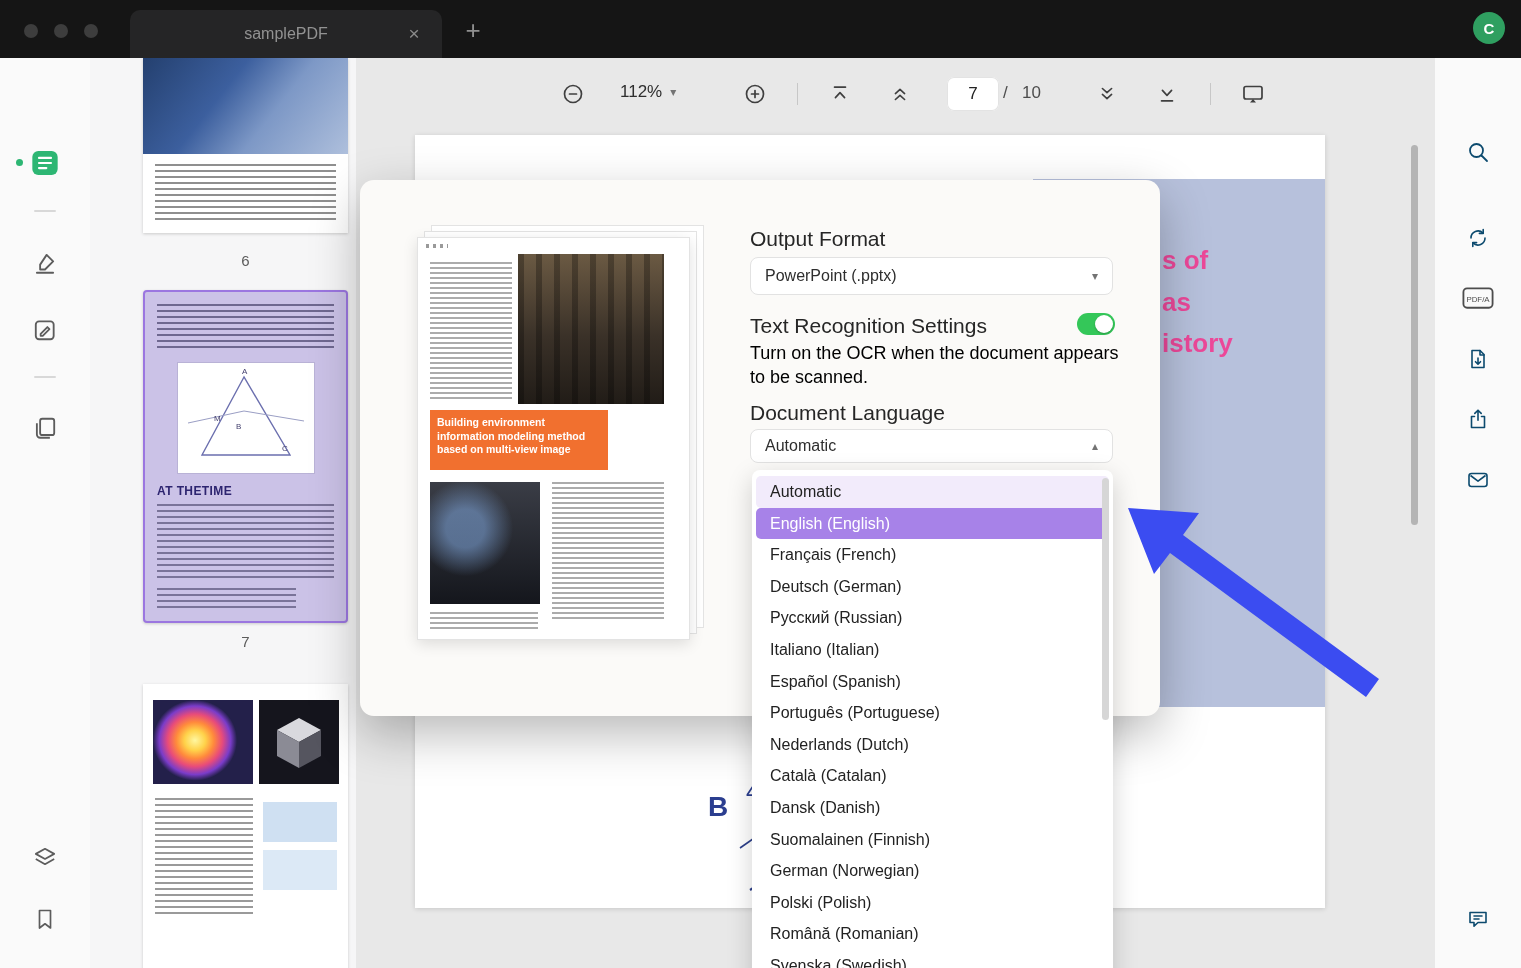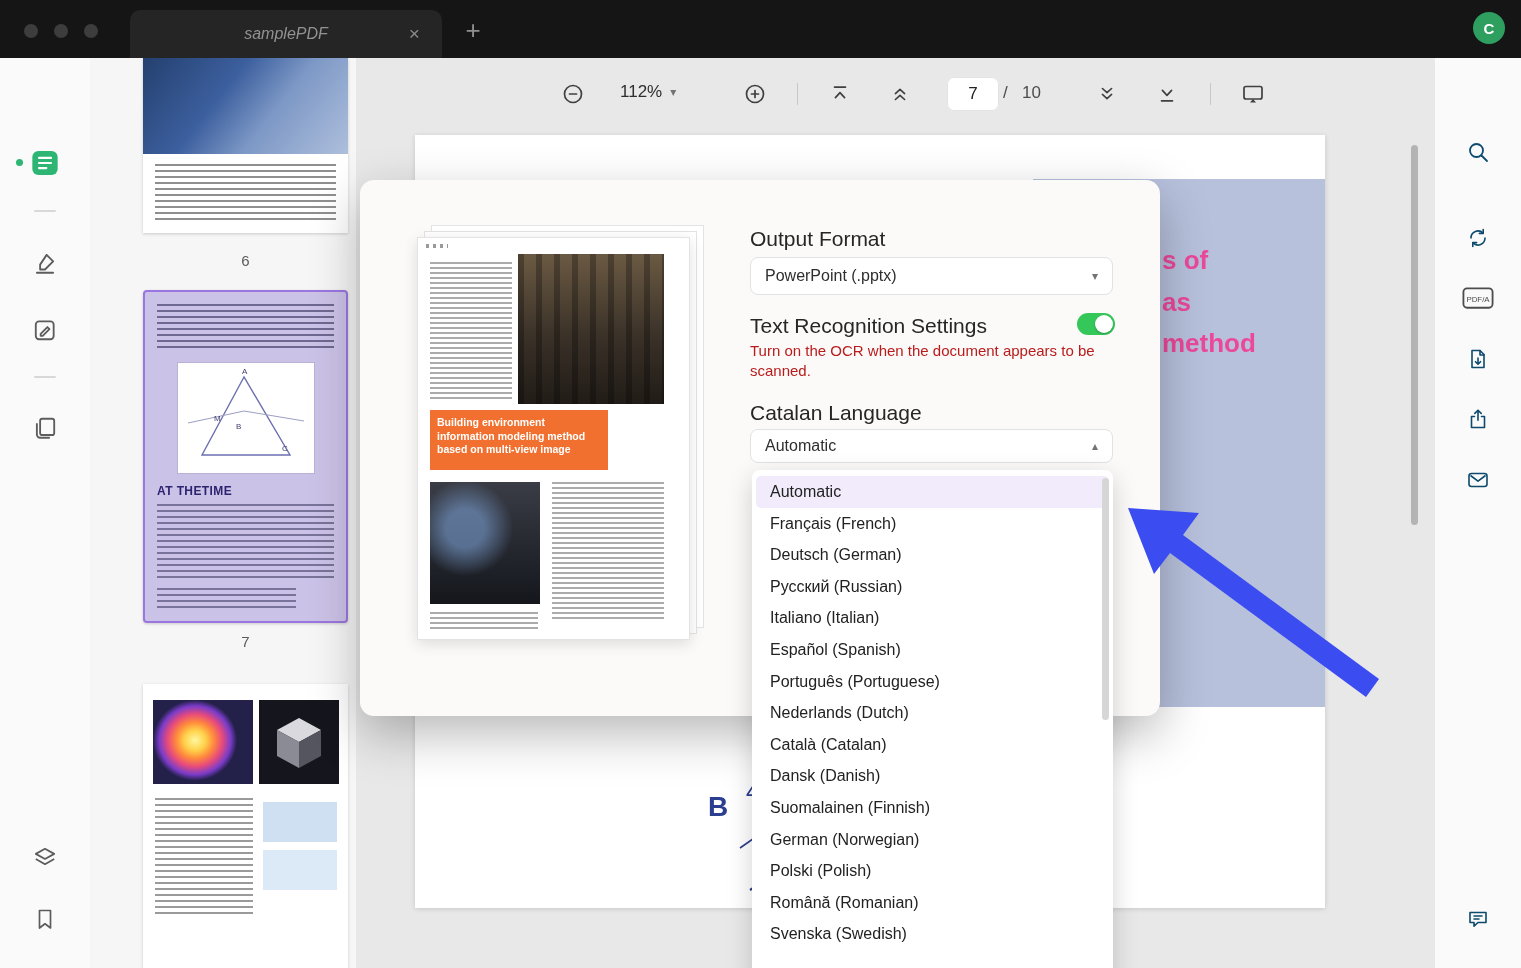--- a/index.html
+++ b/index.html
@@ -6,21 +6,21 @@
   html,body{width:1521px;height:968px;overflow:hidden;background:#e8e8e8;
     font-family:"Liberation Sans","DejaVu Sans",sans-serif;}
   .screen{position:relative;width:1521px;height:968px;overflow:hidden;background:#e8e8e8;}
 
   
   .titlebar{position:absolute;left:0;top:0;width:1521px;height:58px;background:#151515;z-index:20;}
   .traffic{position:absolute;left:24px;top:24px;display:flex;gap:16px;}
   .light{width:14px;height:14px;border-radius:50%;background:#3d3d3d;}
   .tab{position:absolute;left:130px;top:10px;width:312px;height:48px;background:#252526;
     border-radius:10px 10px 0 0;display:flex;align-items:center;justify-content:center;
-    color:#929292;font-size:16px;font-style:italic;}
+    color:#929292;font-size:16px;}
   .tab-close{position:absolute;right:16px;top:12px;color:#8a8a8a;font-size:19px;line-height:24px;width:24px;text-align:center;}
   .newtab{position:absolute;left:458px;top:15px;width:30px;height:30px;color:#8f8f8f;font-size:26px;
     display:flex;align-items:center;justify-content:center;}
   .avatar{position:absolute;right:16px;top:12px;width:32px;height:32px;border-radius:50%;background:#2f9f60;
     color:#fff;display:flex;align-items:center;justify-content:center;font-size:15px;font-weight:700;}
 
   
   .left-rail{position:absolute;left:0;top:58px;width:90px;bottom:0;background:#fafafa;z-index:5;}
   .active-dot{position:absolute;left:16px;top:101px;width:7px;height:7px;border-radius:50%;background:#2db673;}
   .rail-icon{position:absolute;left:27px;width:36px;height:36px;display:flex;align-items:center;justify-content:center;color:#5c5c5c;}
@@ -103,21 +103,21 @@
 
   .form-label{position:absolute;left:390px;font-size:21px;font-weight:500;color:#262626;}
   .sel{position:absolute;left:390px;width:363px;background:#fff;border:1px solid #e2e2e2;border-radius:8px;
     display:flex;align-items:center;padding:0 14px;font-size:16px;color:#2e2e2e;}
   .sel .caret{margin-left:auto;}
   .sel1{top:77px;height:38px;}
   .sel2{top:249px;height:34px;}
   .toggle{position:absolute;left:717px;top:133px;width:38px;height:22px;border-radius:11px;background:#34c759;}
   .knob{position:absolute;right:2px;top:2px;width:18px;height:18px;border-radius:50%;background:#fff;
     box-shadow:0 1px 2px rgba(0,0,0,.25);}
-  .hint{position:absolute;left:390px;top:161px;width:372px;font-size:15px;line-height:1.35;color:#b91c1c;}
+  .hint{position:absolute;left:390px;top:161px;width:372px;font-size:18px;line-height:1.35;color:#000000;}
   .lbl-out{top:47px}.lbl-ocr{top:134px}.lbl-lang{top:221px}
 
   
   .lang-list{position:absolute;left:752px;top:470px;width:361px;height:522px;background:#fff;border-radius:8px;
     box-shadow:0 8px 26px rgba(0,0,0,.18);padding:6px 0;z-index:12;}
   .opt{height:31.6px;line-height:31.6px;padding-left:14px;margin:0 4px;font-size:16px;color:#222;border-radius:5px;
     white-space:nowrap;overflow:hidden;}
   .opt.hover{background:#f2ebfb;}
   .opt.selected{background:#a782e8;color:#fff;}
   .list-scroll{position:absolute;right:4px;top:8px;width:7px;height:242px;background:#d6d6d6;border-radius:4px;}
@@ -274,21 +274,21 @@
     <svg width="24" height="24" viewBox="0 0 24 24" fill="none" stroke="currentColor" stroke-width="1.7" stroke-linejoin="round">
       <rect x="3" y="4.5" width="18" height="12.5" rx="2"></rect>
         <path d="M9 20.5h6l-3-3.5z" fill="currentColor" stroke="none"></path>
     </svg>
   </div>
 
   <div class="doc-page">
     <div class="doc-blue"></div>
     <div class="frag f1">s of</div>
     <div class="frag f2">as</div>
-    <div class="frag f3">method</div>
+    <div class="frag f3">istory</div>
     <svg class="prism" width="560" height="208" viewBox="0 0 560 208">
       <path d="M150 190 L420 22" stroke="#2c3f8a" stroke-width="2.2" fill="none"></path>
       <path d="M140 148 L235 82" stroke="#2c3f8a" stroke-width="1.6" fill="none"></path>
       <text x="108" y="116" font-size="28" font-weight="bold" fill="#2b3e8f">B</text>
       <text x="146" y="100" font-size="24" fill="#2b3e8f">4</text>
     </svg>
   </div>
   <div class="doc-scroll"></div>
 
   <div class="right-rail">
@@ -359,29 +359,30 @@
       <span>PowerPoint (.pptx)</span>
       <span class="caret">▾</span>
     </div>
 
     <div class="form-label lbl-ocr">Text Recognition Settings</div>
     <div class="toggle">
       <span class="knob"></span>
     </div>
     <div class="hint">Turn on the OCR when the document appears to be scanned.</div>
 
-    <div class="form-label lbl-lang">Catalan Language</div>
+    <div class="form-label lbl-lang">Document Language</div>
     <div class="sel sel2">
       <span>Automatic</span>
       <span class="caret">▴</span>
     </div>
   </div>
 
   <div class="lang-list">
     <div class="opt hover">Automatic</div>
+    <div class="opt selected">English (English)</div>
     <div class="opt">Français (French)</div>
     <div class="opt">Deutsch (German)</div>
     <div class="opt">Русский (Russian)</div>
     <div class="opt">Italiano (Italian)</div>
     <div class="opt">Español (Spanish)</div>
     <div class="opt">Português (Portuguese)</div>
     <div class="opt">Nederlands (Dutch)</div>
     <div class="opt">Català (Catalan)</div>
     <div class="opt">Dansk (Danish)</div>
     <div class="opt">Suomalainen (Finnish)</div>

